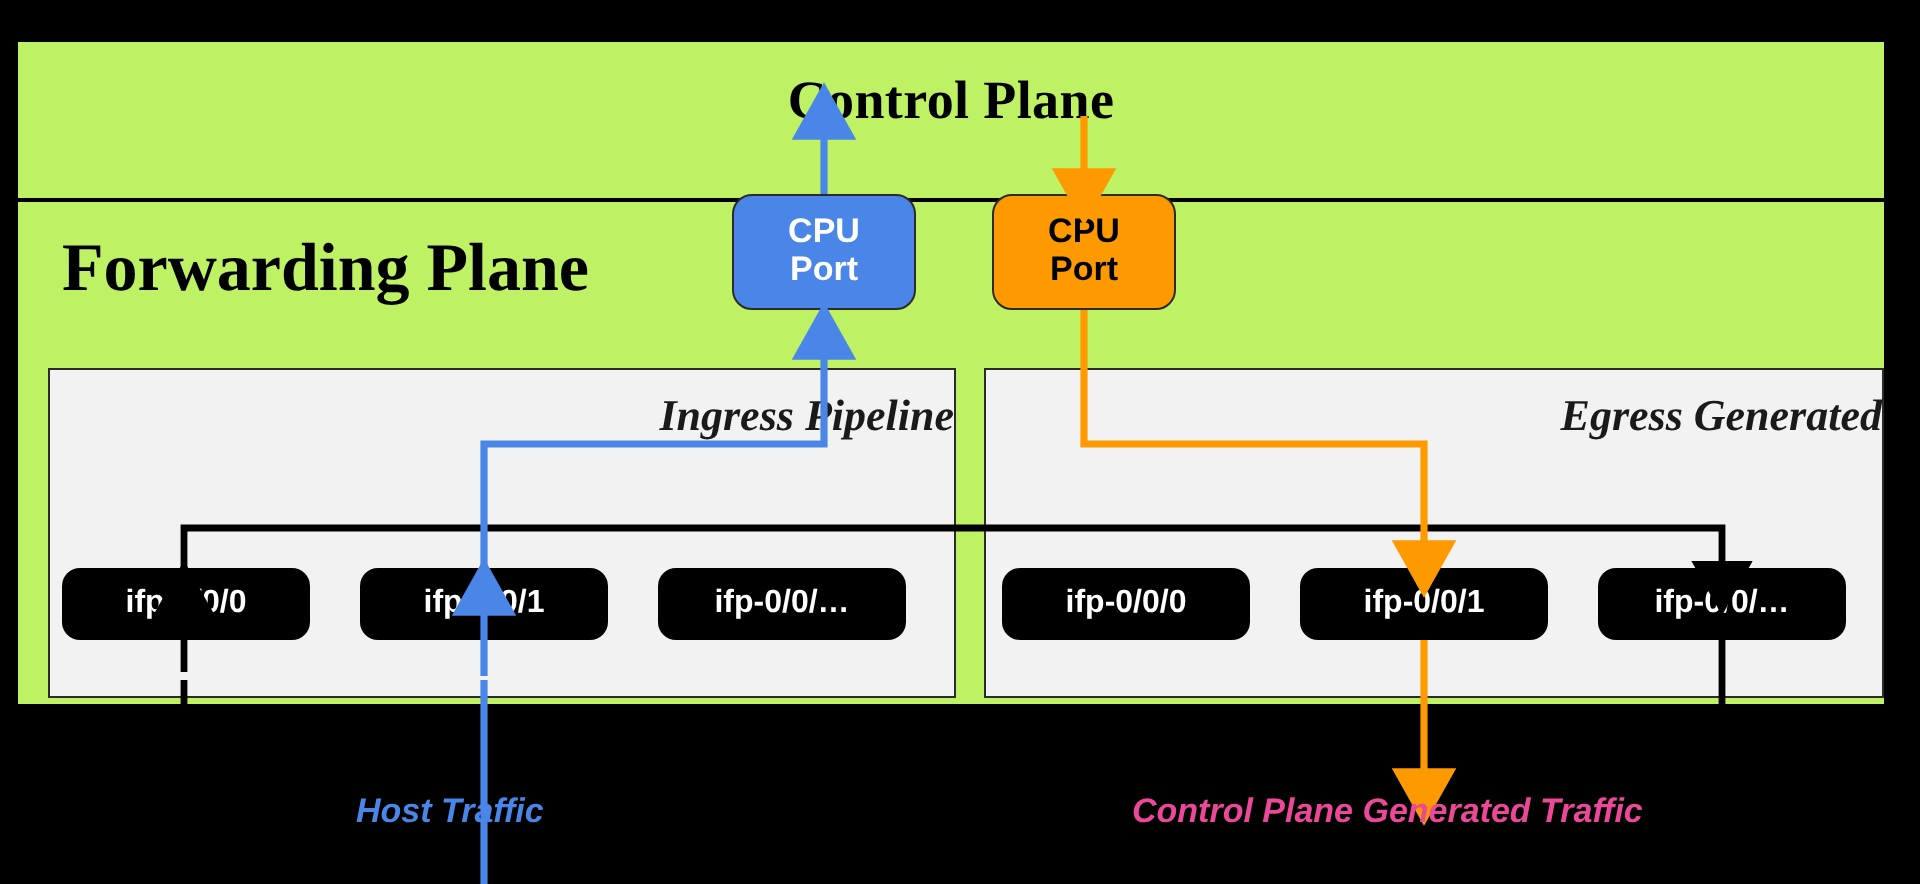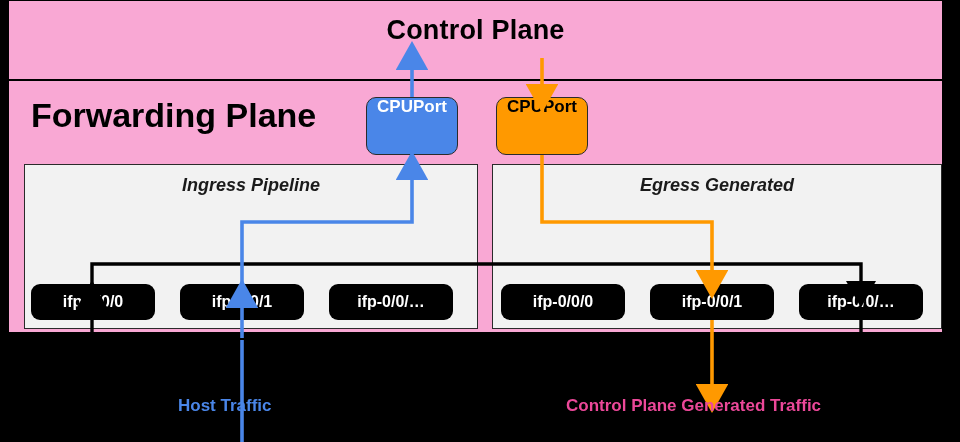--- a/index.html
+++ b/index.html
@@ -13,24 +13,25 @@
     height: 442px;
     background: #000000;
     overflow: hidden;
     font-family: "Liberation Sans", sans-serif;
   }
 
   
   .card {
     position: absolute;
     left: 9px;
-    top: 1px;
+    top: 21px;
     width: 933px;
     height: 331px;
-    background: #f9a8d4;
+    background: #bef264;
+    font-family: Liberation Serif, serif;
   }
 
   
   .control-plane-band {
     position: absolute;
     left: 0;
     top: 0;
     width: 933px;
     height: 80px;
     border-bottom: 2px solid #000000;
@@ -67,22 +68,22 @@
     border: 1px solid #2b2b2b;
     box-sizing: border-box;
   }
   .pipeline.ingress { left: 15px;  width: 454px; }
   .pipeline.egress  { left: 483px; width: 450px; }
   .pipeline-title {
     position: absolute;
     left: 0;
     top: 10px;
     width: 100%;
-    text-align: center;
-    font-size: 18px;
+    text-align: right;
+    font-size: 22px;
     font-style: italic;
     font-weight: bold;
     color: #1a1a1a;
   }
 
   
   .ifp {
     position: absolute;
     top: 284px;
     width: 124px;
@@ -100,22 +101,22 @@
   
   .cpu-port {
     position: absolute;
     top: 97px;
     width: 92px;
     height: 58px;
     border-radius: 10px;
     border: 1.5px solid #2b2b2b;
     box-sizing: border-box;
     display: flex;
-    flex-direction: row;
-    align-items: flex-start;
+    flex-direction: column;
+    align-items: center;
     justify-content: center;
     font-size: 17px;
     font-weight: bold;
     line-height: 1.1;
   }
   .cpu-port.ingress-cpu { left: 366px; background: #4a86e8; color: #ffffff; }
   .cpu-port.egress-cpu  { left: 496px; background: #ff9900; color: #000000; }
 
   
   #wires {
@@ -124,20 +125,21 @@
     width: 960px; height: 442px;
     pointer-events: none;
   }
 
   
   .legend {
     position: absolute;
     font-size: 17px;
     font-weight: bold;
     white-space: nowrap;
+    font-style: italic;
   }
   .legend.host    { left: 178px; top: 396px; color: #4a86e8; }
   .legend.cpgen   { left: 566px; top: 396px; color: #ec4899; }
 </style>
 </head>
 <body>
 
 <div id="stage">
 
   <div class="card">

